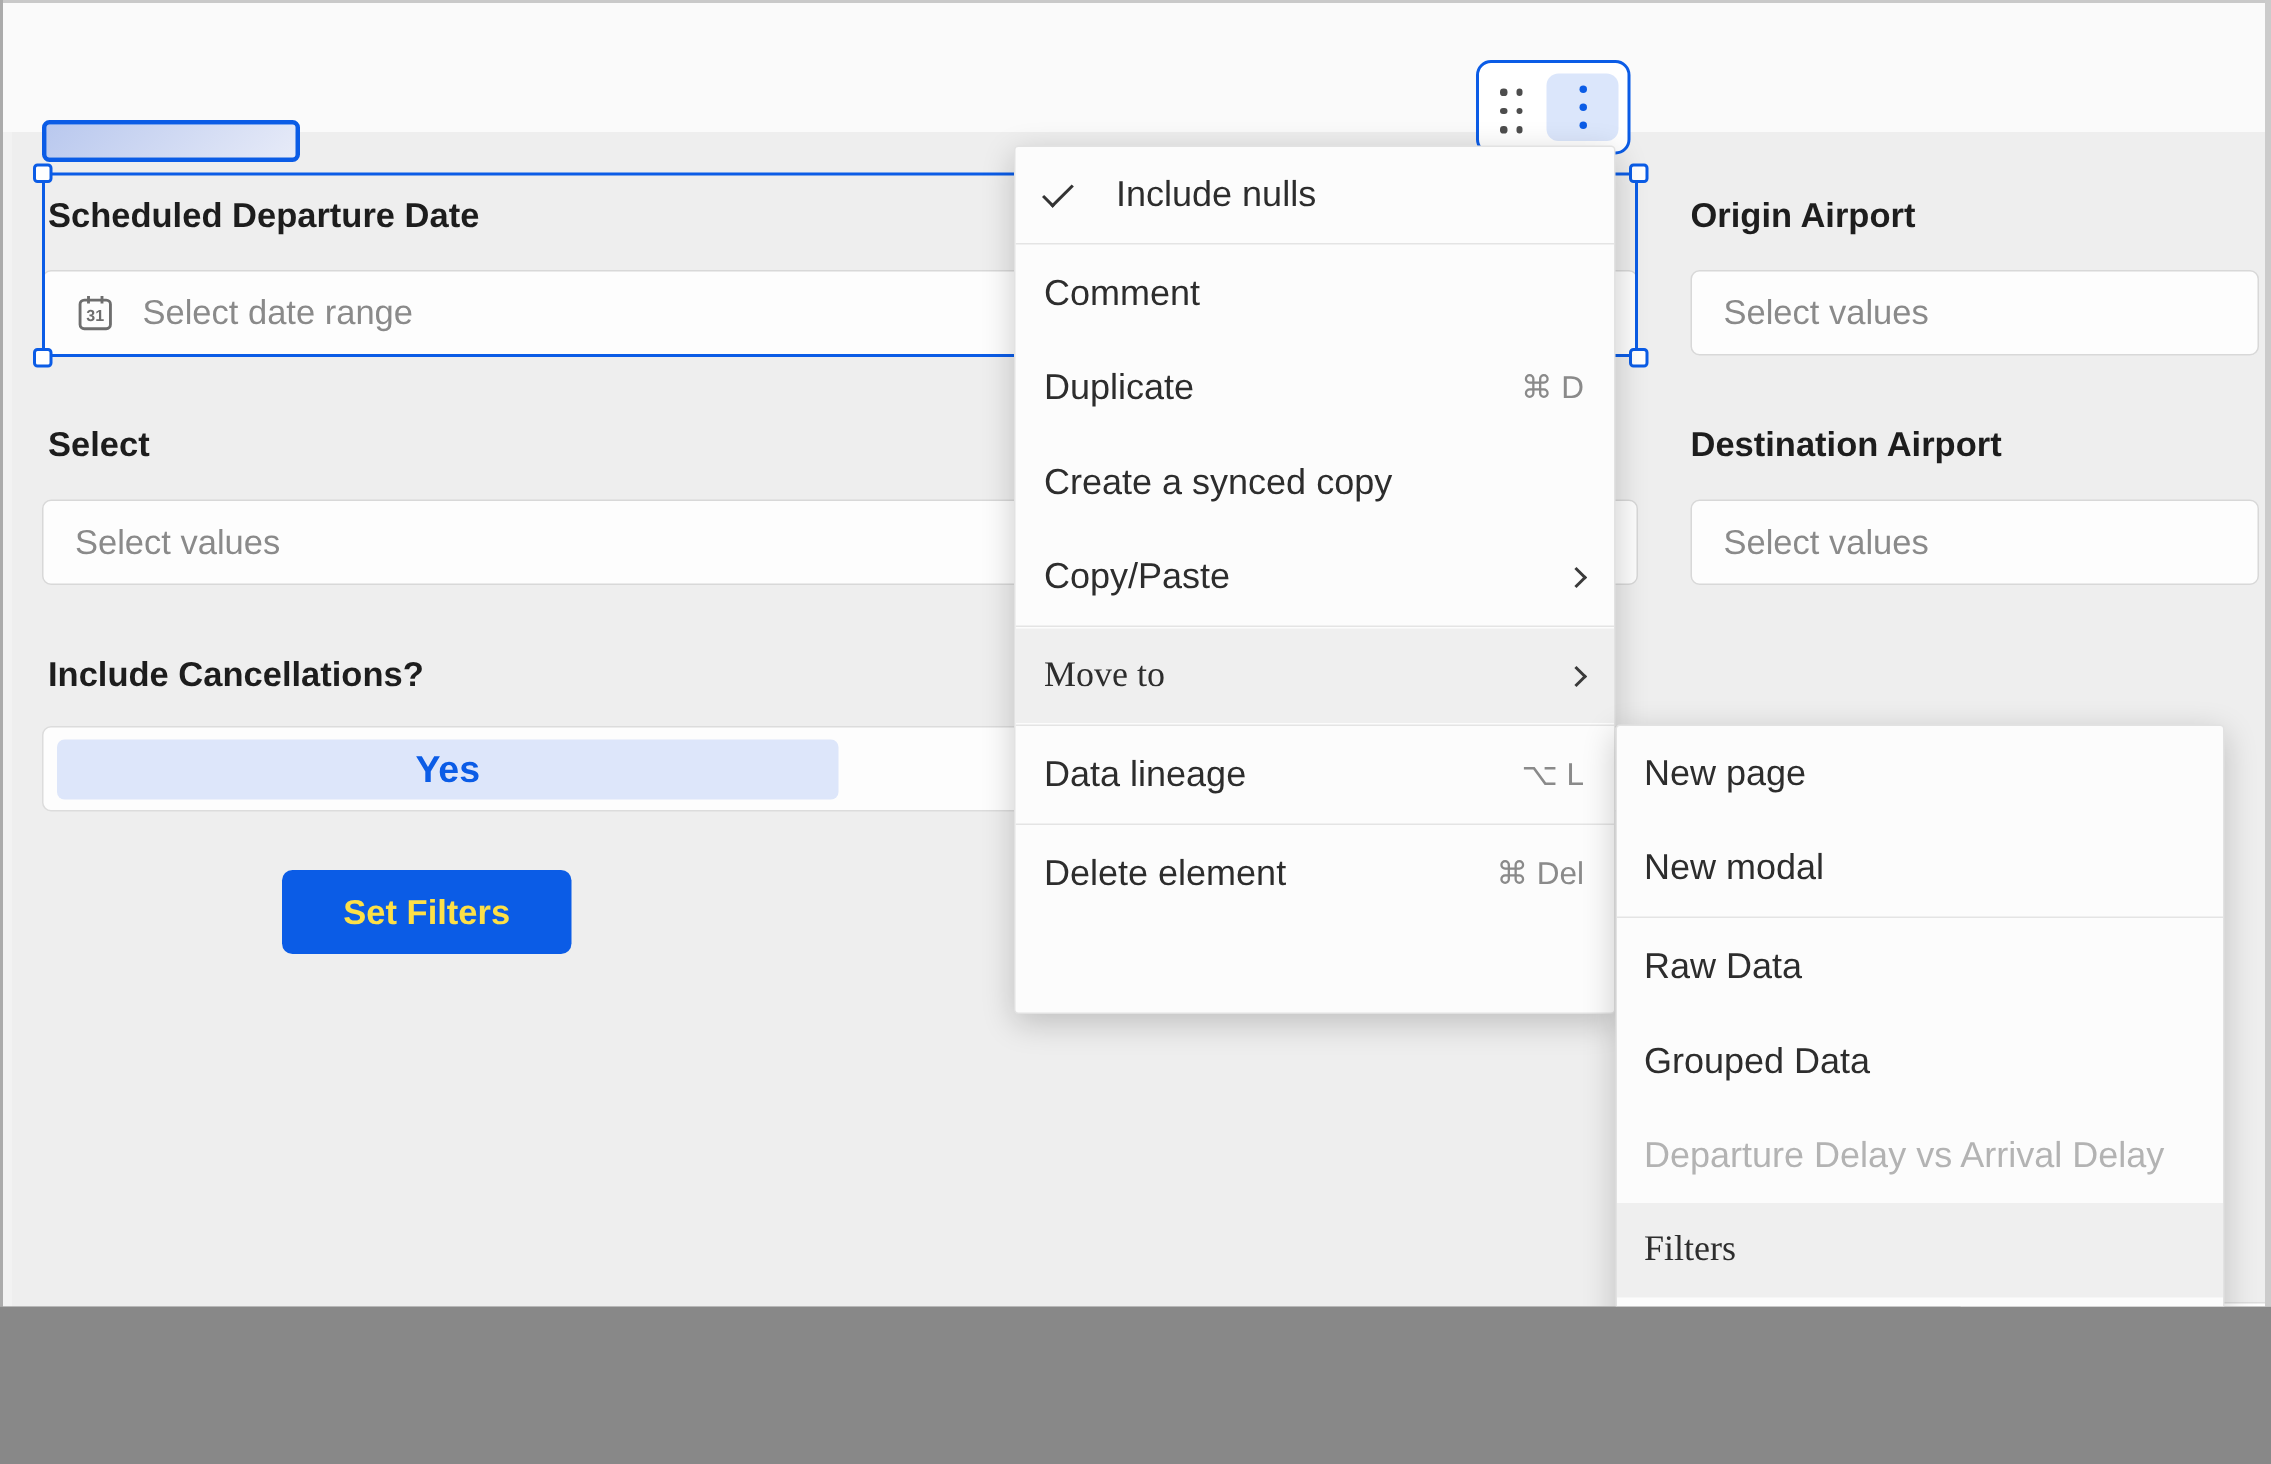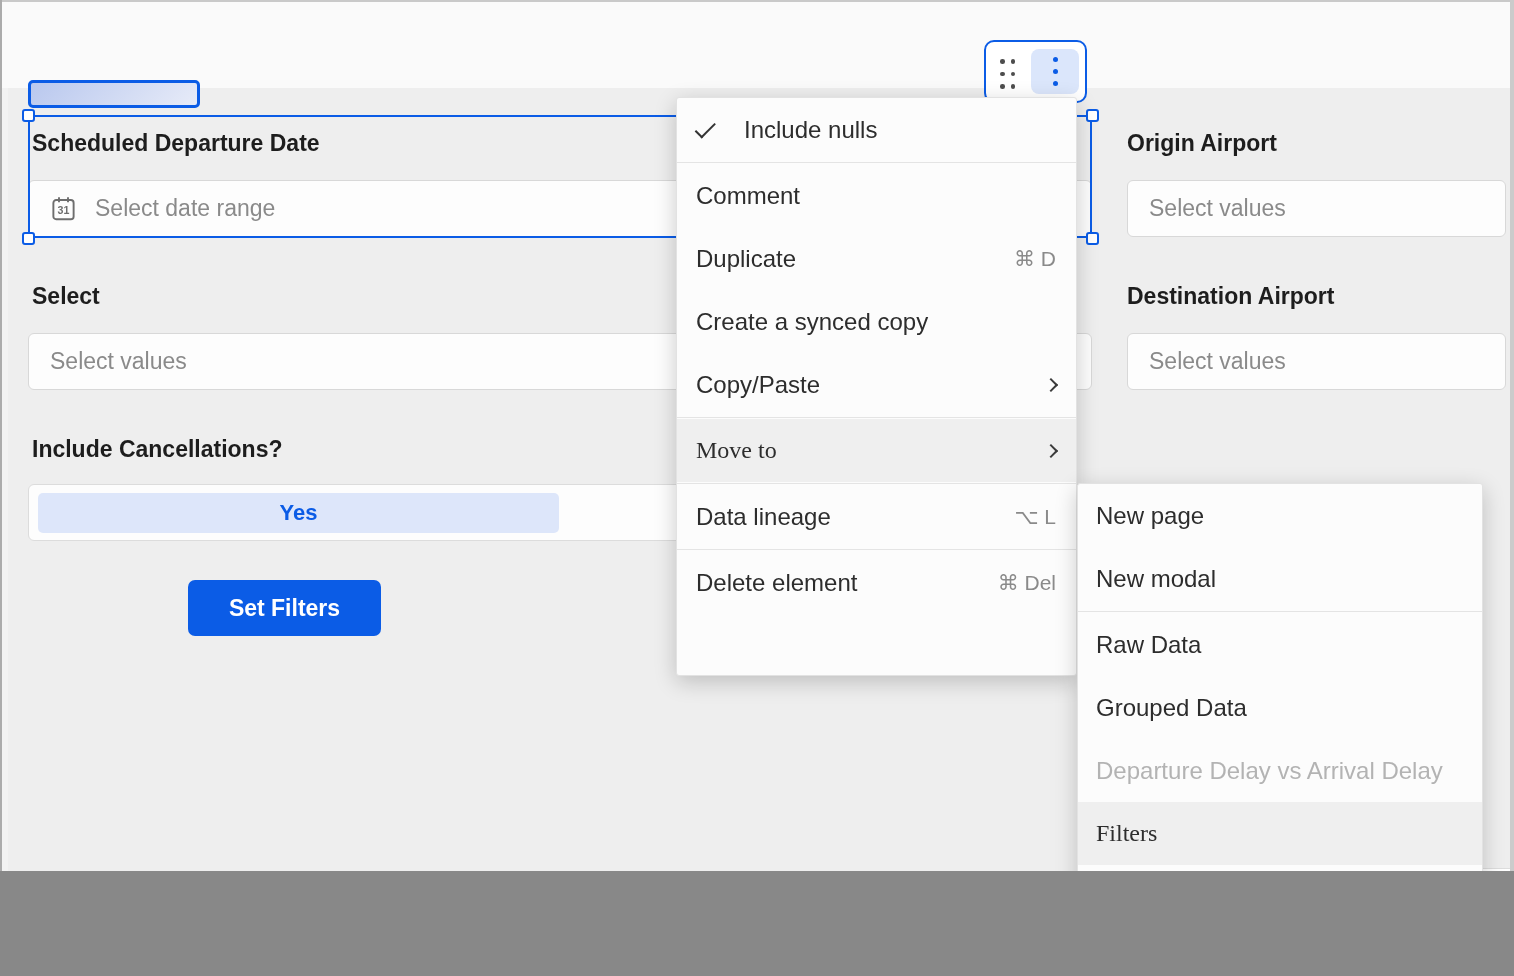--- a/index.html
+++ b/index.html
@@ -36,24 +36,24 @@
   .inp-airline{left:28px;top:333px;width:1064px;height:57px;}
   .lbl-origin{left:1127px;top:130px;}
   .inp-origin{left:1127px;top:180px;width:379px;height:57px;}
   .lbl-dest{left:1127px;top:283px;}
   .inp-dest{left:1127px;top:333px;width:379px;height:57px;}
   .lbl-cancel{left:32px;top:436px;}
   .segmented{left:28px;top:484px;width:1064px;height:57px;background:#fdfdfd;
     border:1px solid #dcdcdc;border-radius:6px;}
   .seg-pill{position:absolute;left:9px;top:8px;width:521px;height:40px;border-radius:5px;
     background:var(--pill-bg);display:flex;align-items:center;justify-content:center;
-    font-size:22px;font-weight:700;color:var(--accent-blue);}
+    font-size:25px;font-weight:700;color:var(--accent-blue);}
   .btn-primary{left:188px;top:580px;width:193px;height:56px;background:var(--accent-blue);
     border-radius:7px;display:flex;align-items:center;justify-content:center;
-    color:#ffffff;font-size:23px;font-weight:700;z-index:1;cursor:pointer;}
+    color:#fde047;font-size:23px;font-weight:700;z-index:1;cursor:pointer;}
 
   
   .sel-tab{left:28px;top:80px;width:172px;height:28px;border:3px solid var(--accent-blue);
     border-radius:5px;background:linear-gradient(135deg,var(--tab-grad-start),var(--tab-grad-end));z-index:2;}
   .sel-rect{left:28px;top:115px;width:1064px;height:123px;border:2px solid var(--accent-blue);z-index:2;pointer-events:none;}
   .sel-handle{width:13px;height:13px;background:#fff;border:2px solid var(--accent-blue);
     border-radius:3px;z-index:2;}
   .h-tl{left:22px;top:109px;} .h-tr{left:1086px;top:109px;}
   .h-bl{left:22px;top:232px;} .h-br{left:1086px;top:232px;}
 

